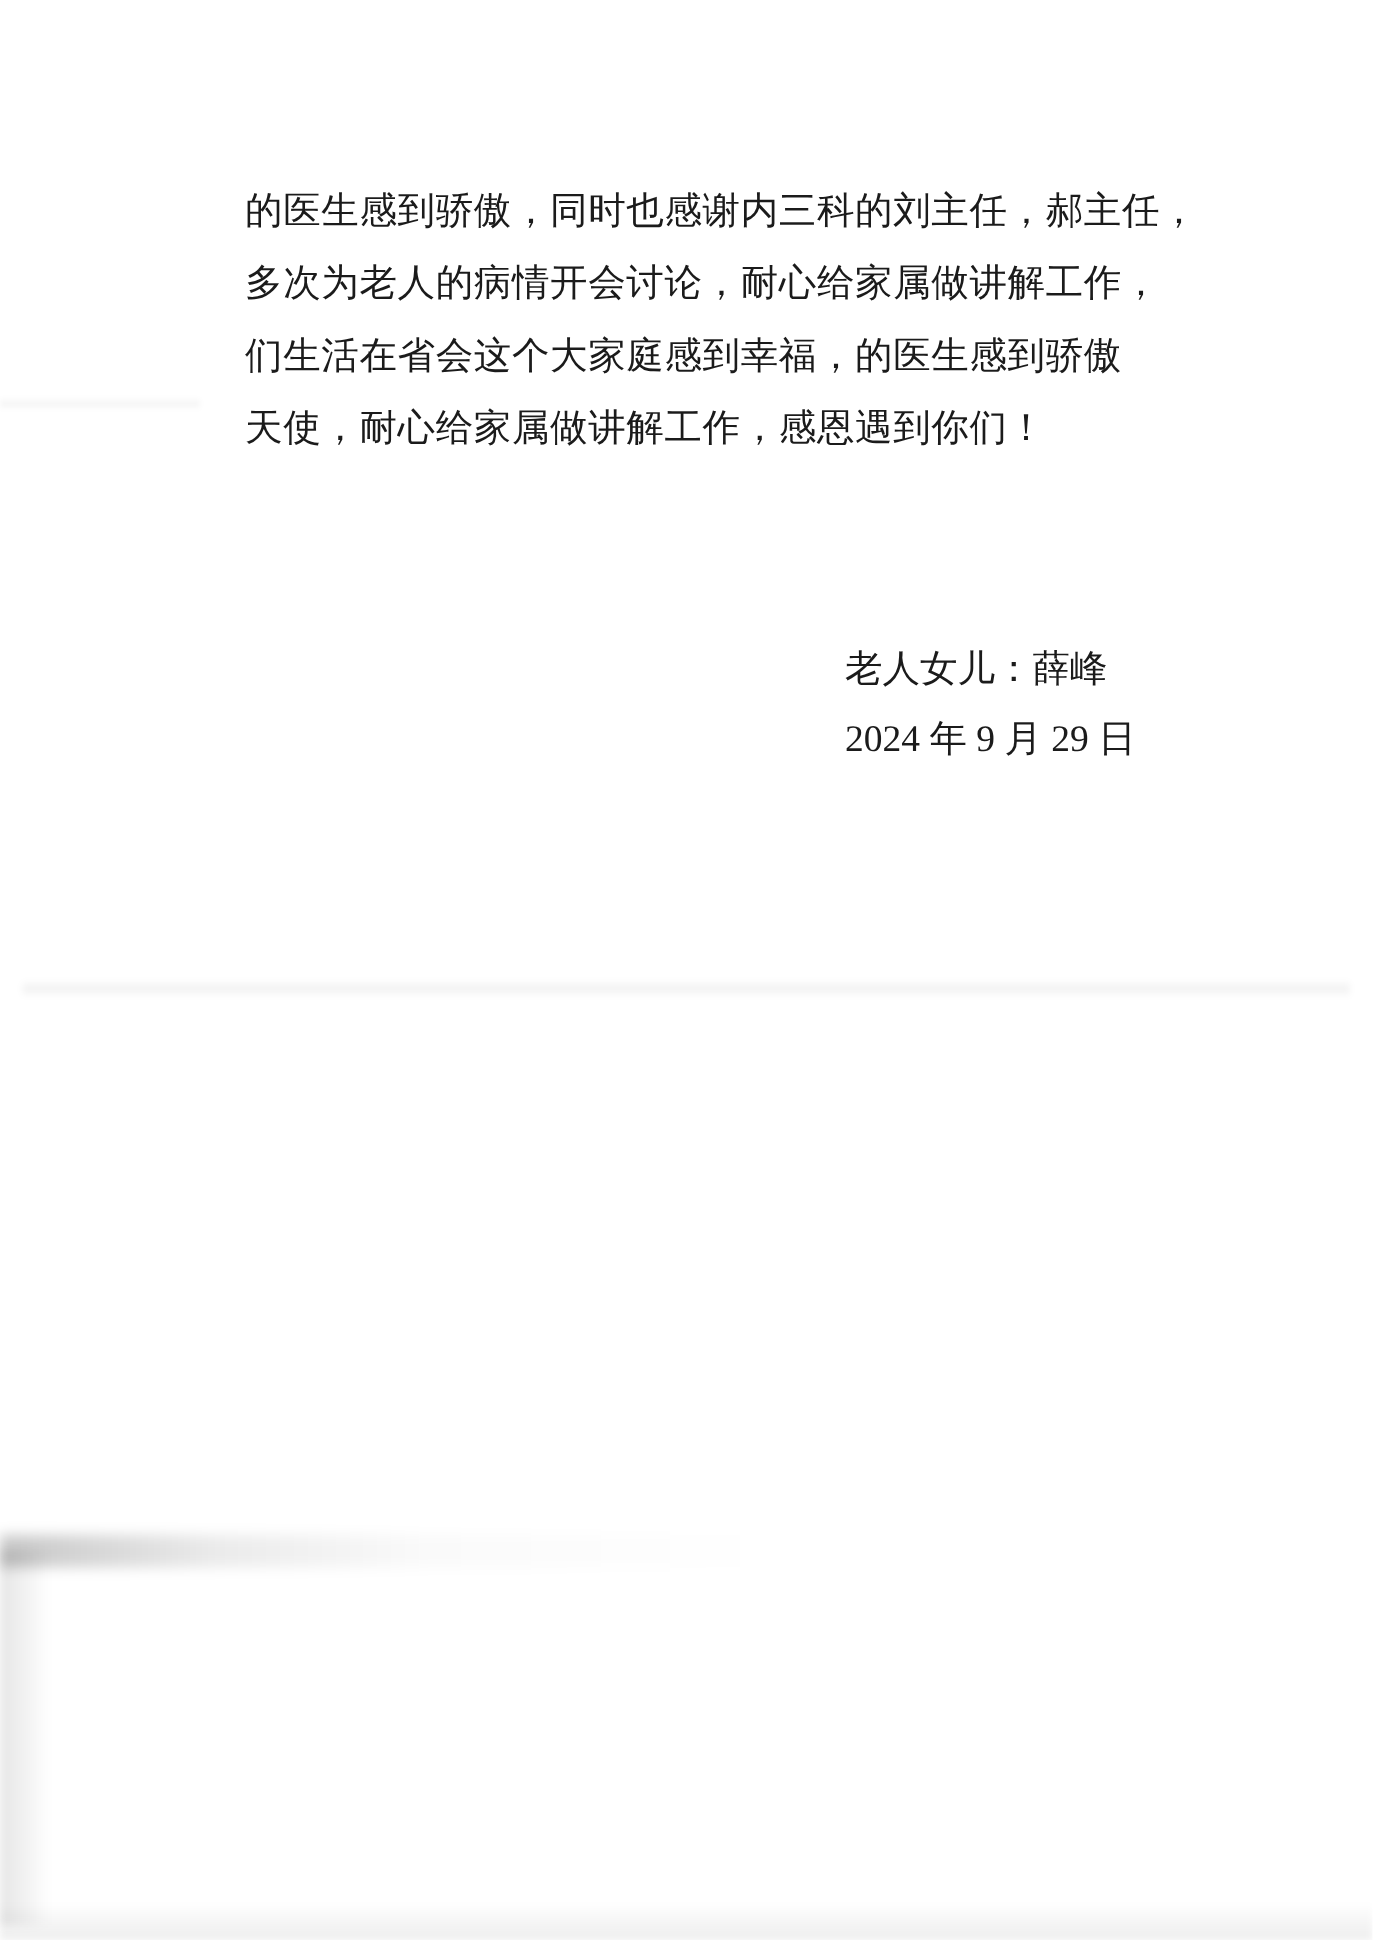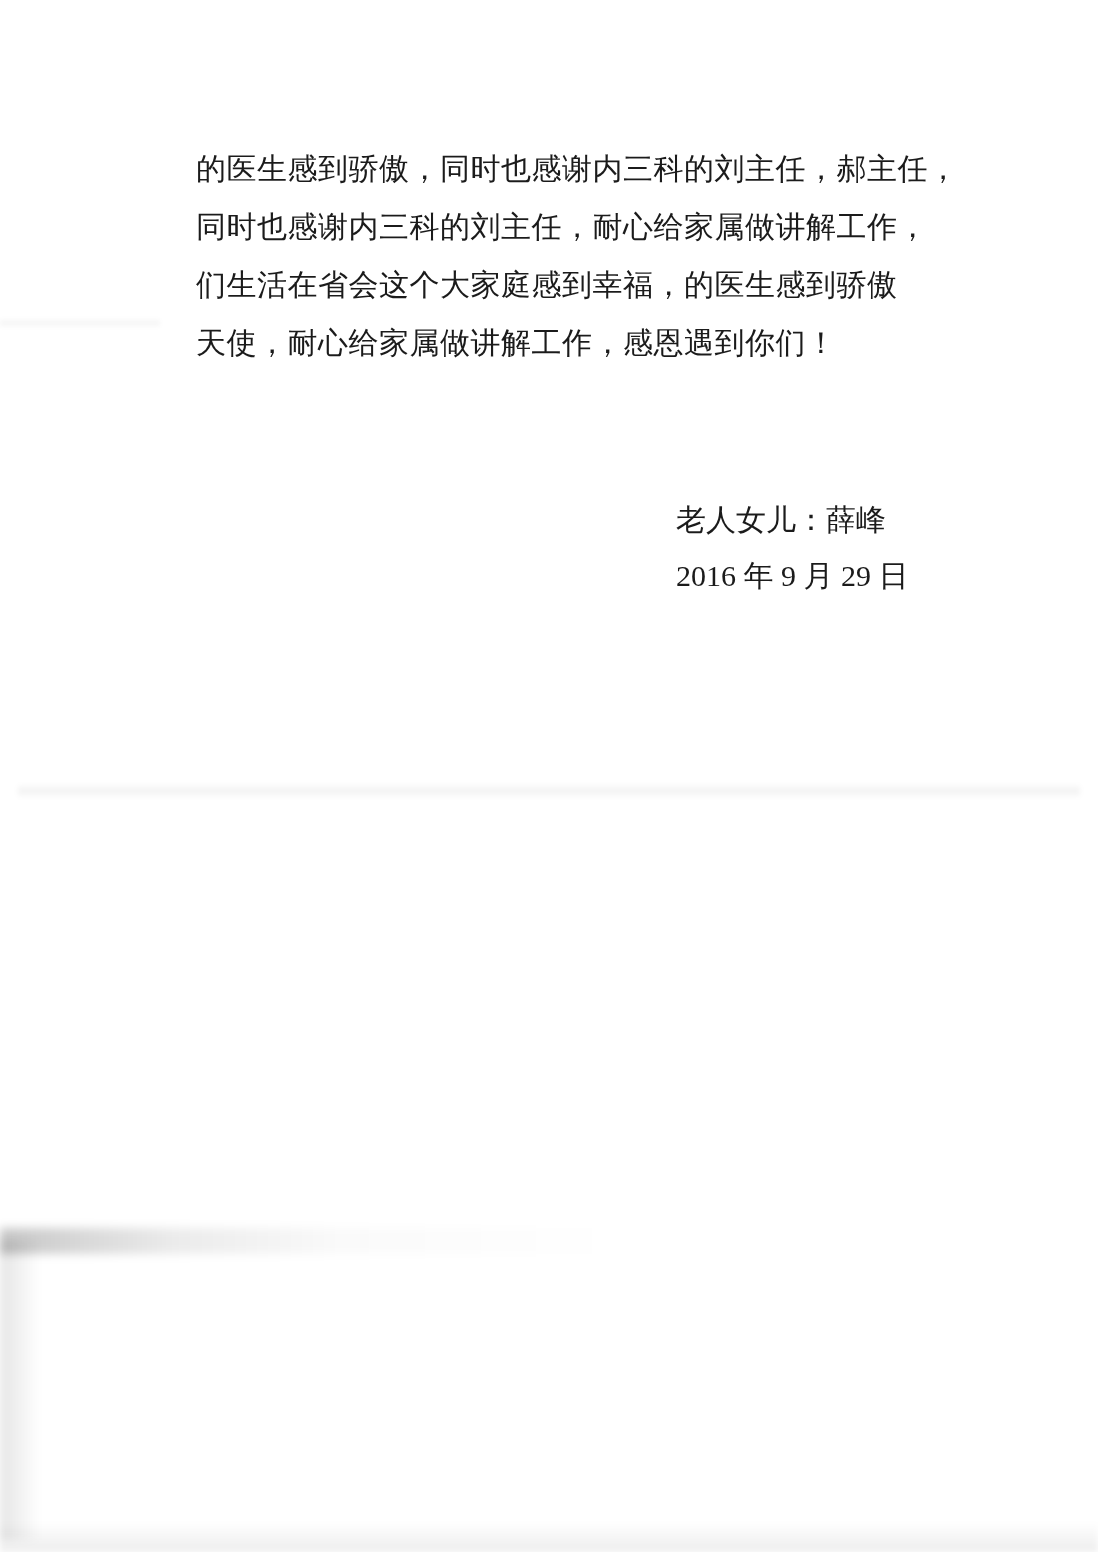--- a/index.html
+++ b/index.html
@@ -78,21 +78,21 @@
     color: #1b1b1b;
     white-space: nowrap;
     font-family: "Liberation Serif", serif;
   }
   .justified {
     
   }
   .signature-block {
     position: absolute;
     left: 676px;
-    top: 492px;
+    top: 508px;
     width: 330px;
   }
   .sig-line {
     font-size: 30px;
     line-height: 56px;
     color: #1b1b1b;
     white-space: nowrap;
     font-family: "Liberation Serif", serif;
   }
 </style>
@@ -102,23 +102,23 @@
 <div class="page">
 
   <div class="scan-band-top"></div>
   <div class="scan-band-mid"></div>
   <div class="scan-band-low"></div>
   <div class="scan-edge-left"></div>
   <div class="scan-bottom"></div>
 
   <div class="letter-body">
     <div class="letter-line justified">的医生感到骄傲，同时也感谢内三科的刘主任，郝主任，</div>
-    <div class="letter-line justified">同时也感谢内三科的刘主任，耐心给家属做讲解工作，</div>
+    <div class="letter-line justified">多次为老人的病情开会讨论，耐心给家属做讲解工作，</div>
     <div class="letter-line justified">们生活在省会这个大家庭感到幸福，的医生感到骄傲</div>
     <div class="letter-line">天使，耐心给家属做讲解工作，感恩遇到你们！</div>
   </div>
 
   <div class="signature-block">
     <div class="sig-line">老人女儿：薛峰</div>
-    <div class="sig-line">2016 年 9 月 29 日</div>
+    <div class="sig-line">2024 年 9 月 29 日</div>
   </div>
 
 </div>
 
 </body></html>

